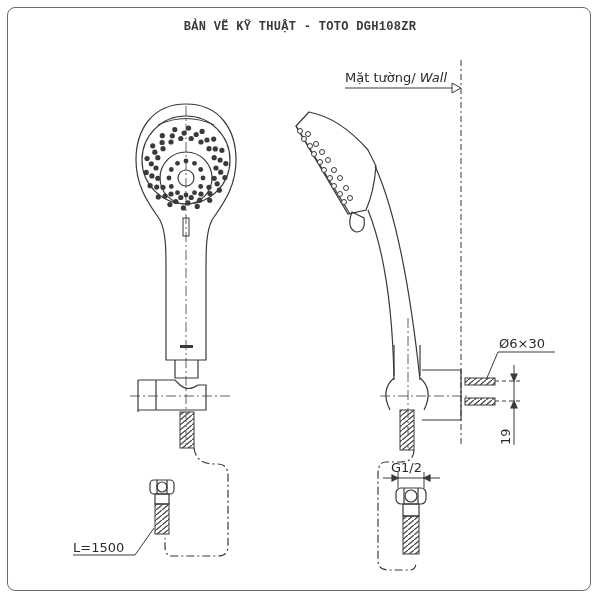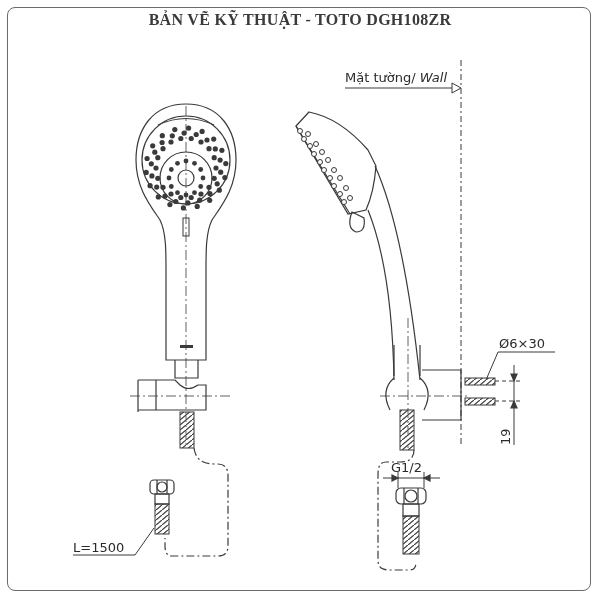--- a/index.html
+++ b/index.html
@@ -1,18 +1,18 @@
 <!DOCTYPE html>
 <html><head>
   <meta charset="utf-8">
   <style>
     html, body { margin: 0; padding: 0; background: #ffffff; }
     body { width: 600px; height: 600px; position: relative; overflow: hidden; font-family: "DejaVu Sans", sans-serif; }
     .frame { position: absolute; left: 7px; top: 7px; width: 584px; height: 584px; border: 1.5px solid #6b6b6b; border-radius: 8px; box-sizing: border-box; }
-    .title { position: absolute; left: 0; top: 11px; width: 600px; text-align: center; font-family: Liberation Serif, serif; font-weight: bold; font-size: 16px; color: #3a3a3a; letter-spacing: 0.3px; }
+    .title { position: absolute; left: 0; top: 20px; width: 600px; text-align: center; font-family: Liberation Mono, monospace; font-weight: bold; font-size: 12px; color: #3a3a3a; letter-spacing: 0.3px; }
     svg.drawing { position: absolute; left: 0; top: 0; }
     .lbl { font-family: "DejaVu Sans", sans-serif; fill: #2a2a2a; }
   </style>
 </head>
 <body>
 
 <div class="frame"></div>
 <div class="title">BẢN VẼ KỸ THUẬT - TOTO DGH108ZR</div>
 
 <svg class="drawing" width="600" height="600" viewBox="0 0 600 600">

